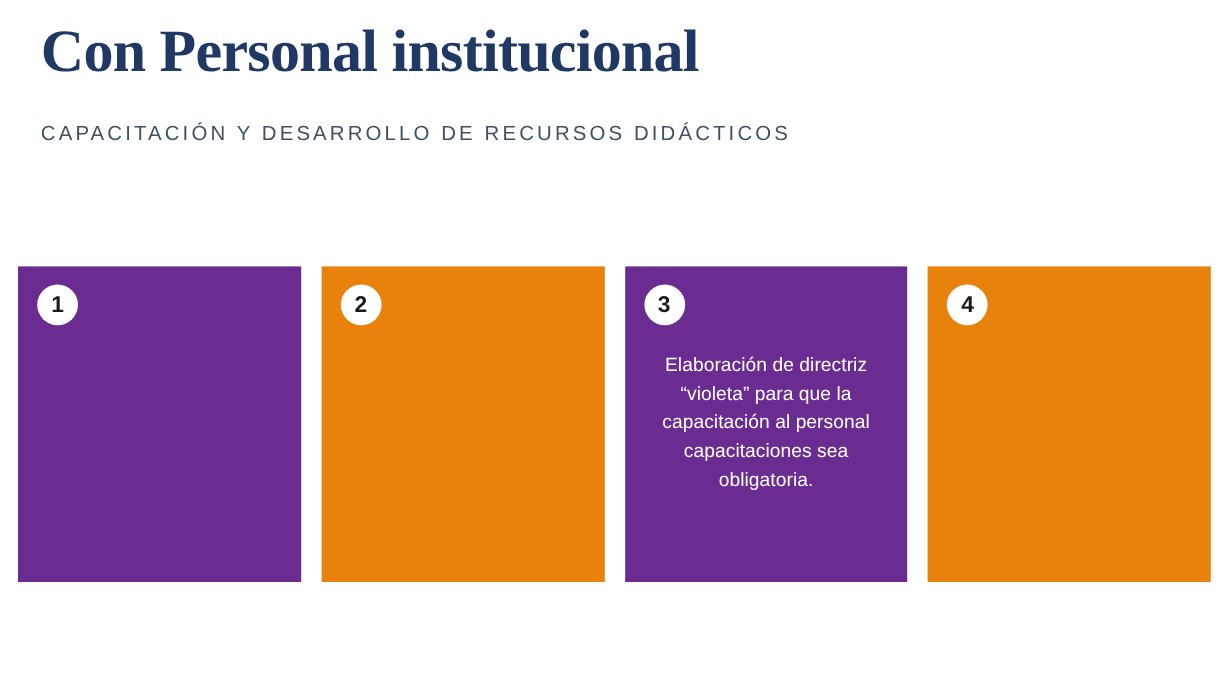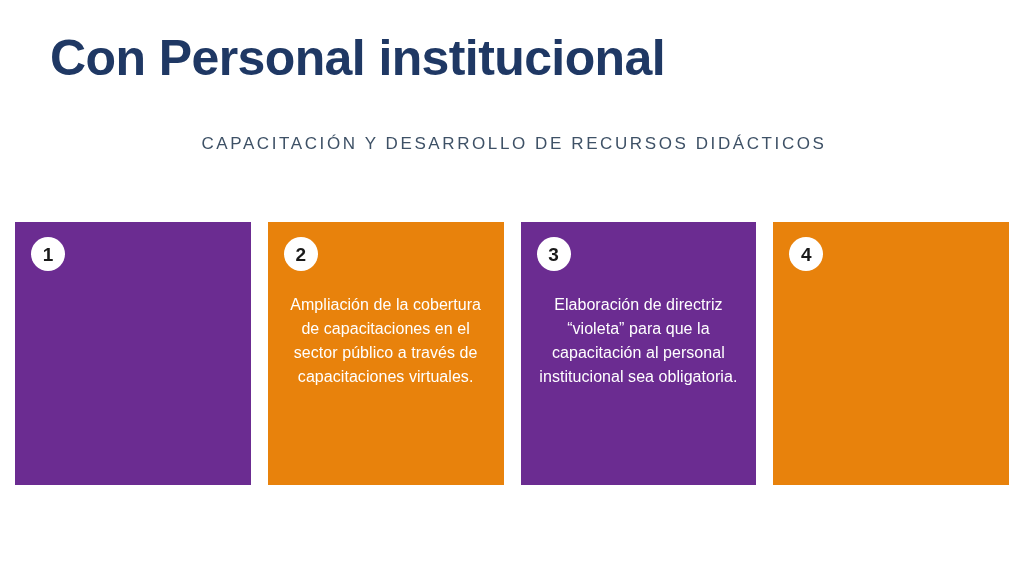--- a/index.html
+++ b/index.html
@@ -23,40 +23,39 @@
 
   
   .header {
     position: absolute;
     left: 34px;
     top: 16px;
     width: 960px;
   }
 
   .slide-title {
-    font-family: Liberation Sans, sans-serif;
+    font-family: Liberation Serif, serif;
     font-size: 50px;
     font-weight: bold;
     color: #1f3864;
     letter-spacing: -0.6px;
     line-height: 1.05;
-    margin: 16px;
+    margin: 0;
     white-space: nowrap;
   }
 
   .slide-subtitle {
     font-family: "Liberation Sans", sans-serif;
     font-size: 17px;
     font-weight: normal;
     color: #3e5166;
     letter-spacing: 2.6px;
-    margin: 10px;
+    margin: 0;
     padding-top: 33px;
     white-space: nowrap;
-    text-align: center;
   }
 
   
   .cards {
     position: absolute;
     left: 15px;
     top: 222px;
     width: 994px;
     height: 263px;
     display: flex;
@@ -126,29 +125,26 @@
   </div>
 
   <div class="cards">
 
     <div class="card" style="background: rgb(107, 44, 145);">
       <div class="card-badge">1</div>
     </div>
 
     <div class="card" style="background: rgb(232, 130, 12);">
       <div class="card-badge">2</div>
-      <div class="card-body">
-        <p class="card-text">Ampliación de la cobertura de capacitaciones en el sector público a través de capacitaciones virtuales.</p>
-      </div>
     </div>
 
     <div class="card" style="background: rgb(107, 44, 145);">
       <div class="card-badge">3</div>
       <div class="card-body">
-        <p class="card-text">Elaboración de directriz “violeta” para que la capacitación al personal institucional sea obligatoria.</p>
+        <p class="card-text">Elaboración de directriz “violeta” para que la capacitación al personal capacitaciones sea obligatoria.</p>
       </div>
     </div>
 
     <div class="card" style="background: rgb(232, 130, 12);">
       <div class="card-badge">4</div>
     </div>
 
   </div>
 </div>
 

